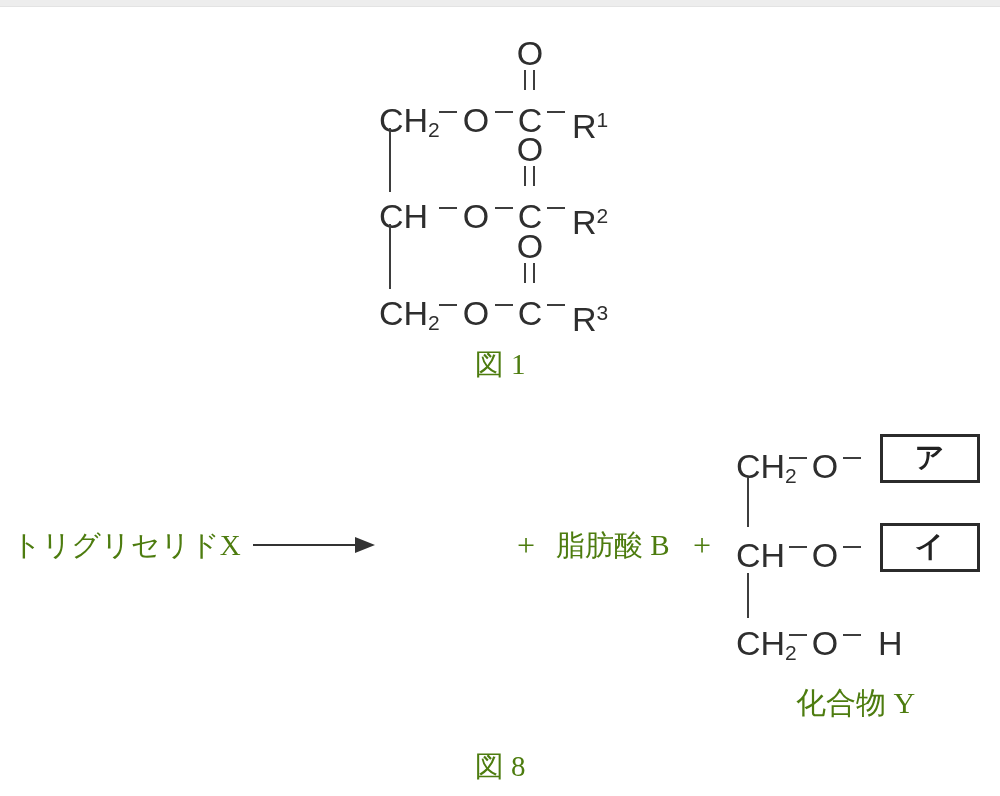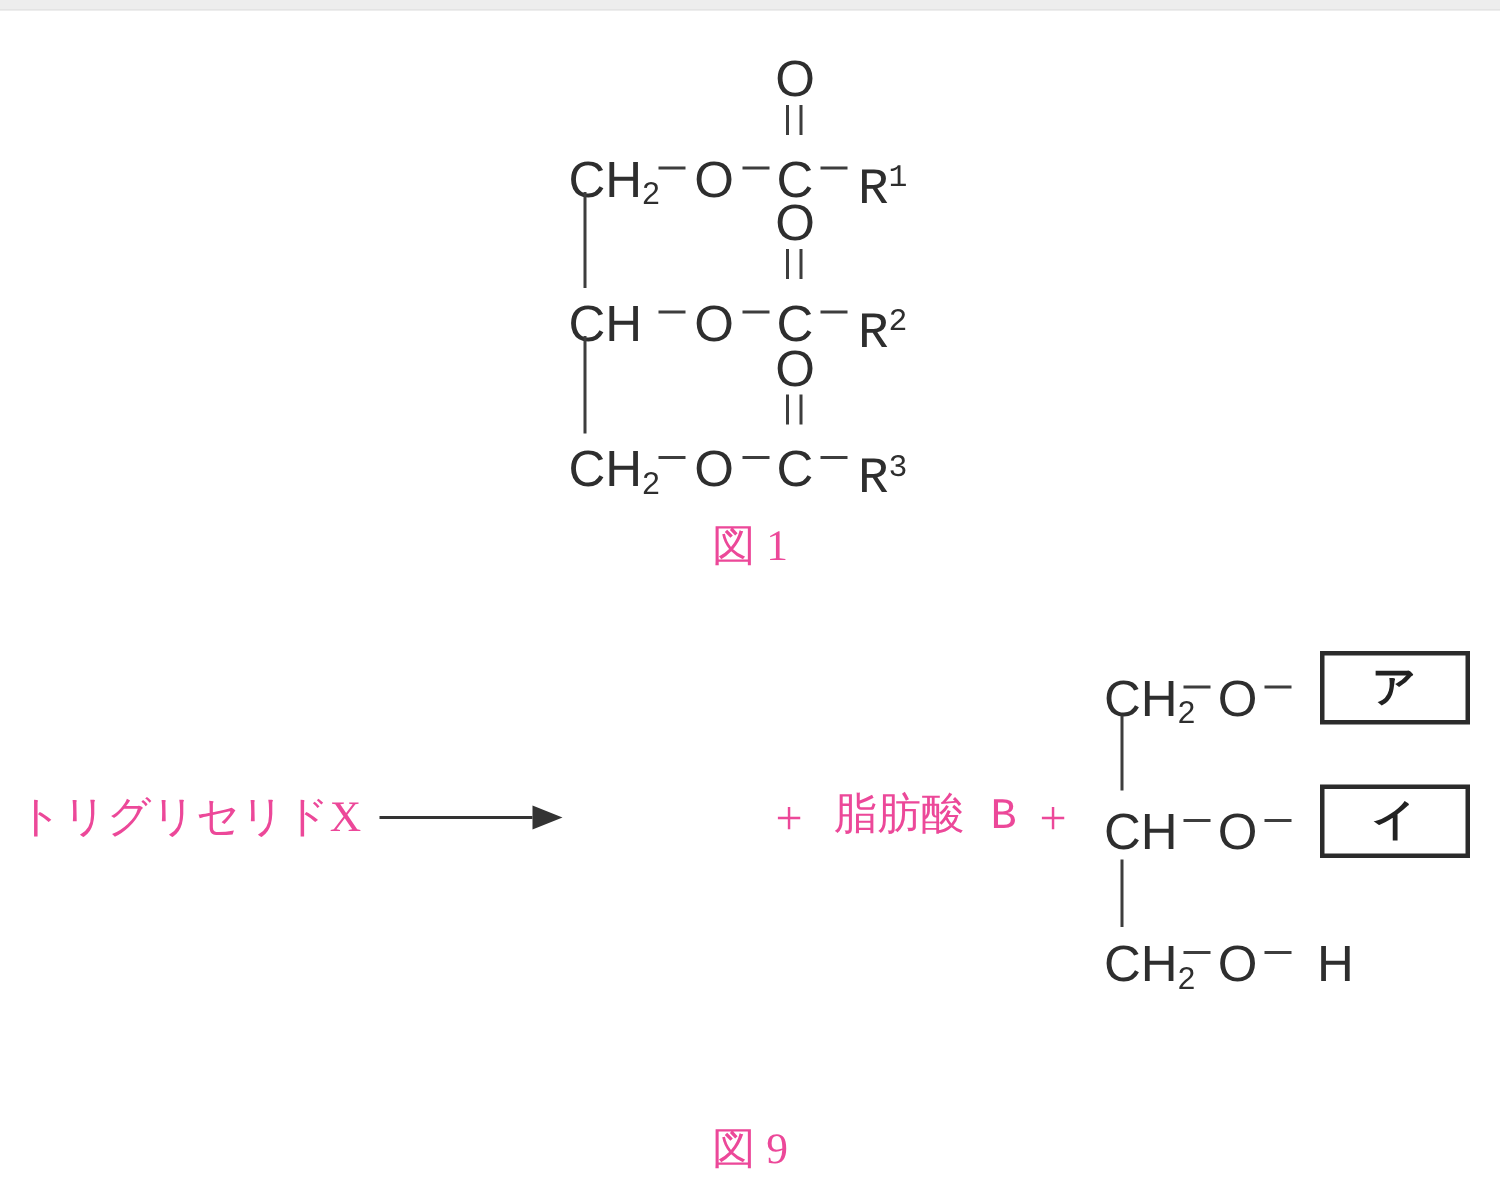--- a/index.html
+++ b/index.html
@@ -7,61 +7,61 @@
     position:relative;
     width:1000px;height:796px;
     background:#ffffff;
     overflow:hidden;
     color:#2b2b2b;
   }
   .abs{position:absolute;}
   
   .formula{font-family:"Liberation Sans","DejaVu Sans",sans-serif;color:#2e2e2e;}
   
-  .jp{font-family:"Liberation Serif","DejaVu Serif",serif;color:#ec4899;align-items:center;}
+  .jp{font-family:"Liberation Serif","DejaVu Serif",serif;color:#4d7c0f;align-items:center;}
 
   
   .page-edge{left:0;top:3;width:1000px;height:6px;background:#ededed;border-bottom:1px solid #e3e3e3;}
 
   
   #fig1-struct{left:368px;top:38px;width:246px;height:294px;}
   .unit{position:absolute;left:0;width:246px;height:94px;}
   .carbonyl-o{position:absolute;left:146px;top:0;width:32px;text-align:center;
               font-size:34px;line-height:30px;}
   .dbond{position:absolute;left:156px;top:32px;width:7px;height:20px;
          border-left:2px solid #3d3d3d;border-right:2px solid #3d3d3d;}
   .erow{position:absolute;left:0;top:54px;display:flex;}
   .cell{height:40px;line-height:56px;font-size:34px;box-sizing:border-box;white-space:nowrap;}
   .cg1{width:68px;padding-left:11px;text-align:left;}
   .bd{width:24px;}
   .bd i{display:block;width:18px;height:2px;background:#3d3d3d;margin:19px auto 0;}
   .oc{width:32px;text-align:center;}
   .cc{width:28px;text-align:center;}
-  .rc{width:46px;padding-left:4px;text-align:left;font-family:Liberation Mono, monospace;}
+  .rc{width:46px;padding-left:4px;text-align:left;}
   sub.sm{font-size:21px;vertical-align:-5px;}
   sup.sm{font-size:21px;vertical-align:11px;}
   .vline{position:absolute;width:2px;background:#3d3d3d;}
 
   
   .caption{left:0;width:1000px;display:flex;justify-content:center;gap:34px;
            font-size:29px;line-height:40px;}
   #fig1-caption{top:344px;}
   #fig2-caption{top:746px;}
   .caption sup{font-size:18px;vertical-align:10px;font-family:"Liberation Sans",sans-serif;}
   .cap-r{font-family:"Liberation Sans",sans-serif;}
 
   
   .rx-token{top:524px;height:42px;line-height:42px;font-size:29px;white-space:nowrap;}
   #reactant{left:12px;}
   #arrow-line{left:253px;top:544px;width:102px;height:2px;background:#333;}
   #arrow-head{left:355px;top:537px;width:0;height:0;
               border-left:20px solid #333;border-top:8px solid transparent;border-bottom:8px solid transparent;}
   #product-a{left:384px;}
   #plus-1{left:517px;font-size:32px;}
-  #product-b{left:556px;font-family:Liberation Mono, monospace;}
+  #product-b{left:556px;}
   #plus-2{left:693px;font-size:32px;}
 
   
   #glycerol{left:726px;top:433px;width:274px;height:300px;}
   .g-row{position:absolute;left:0;display:flex;align-items:center;}
   .cg2{width:60px;padding-left:10px;text-align:left;}
   .oc2{width:30px;text-align:center;}
   .hc{padding-left:14px;text-align:left;}
   .blank-box{width:100px;height:49px;box-sizing:border-box;border:3px solid #2b2b2b;
              margin-left:16px;display:flex;align-items:center;justify-content:center;
@@ -187,19 +187,20 @@
       <div class="cell oc2">O</div>
       <div class="cell bd">
           <i></i>
         </div>
       <div class="cell hc">H</div>
     </div>
 
     <div class="vline" style="left:21px;top:44px;height:50px;"></div>
     <div class="vline" style="left:21px;top:140px;height:45px;"></div>
 
+    <div class="jp" id="compound-y">化合物 Y</div>
   </div>
 
   <div class="abs caption jp" id="fig2-caption">
-    <span>図 9</span>
+    <span>図 8</span>
   </div>
 
 </div>
 
 </body></html>

